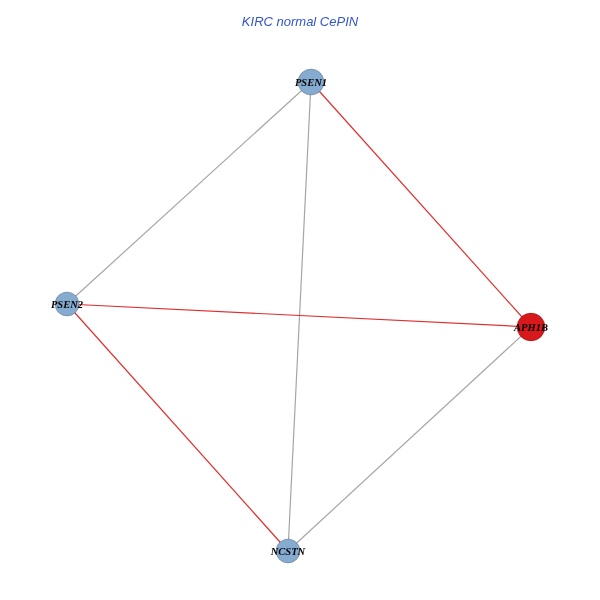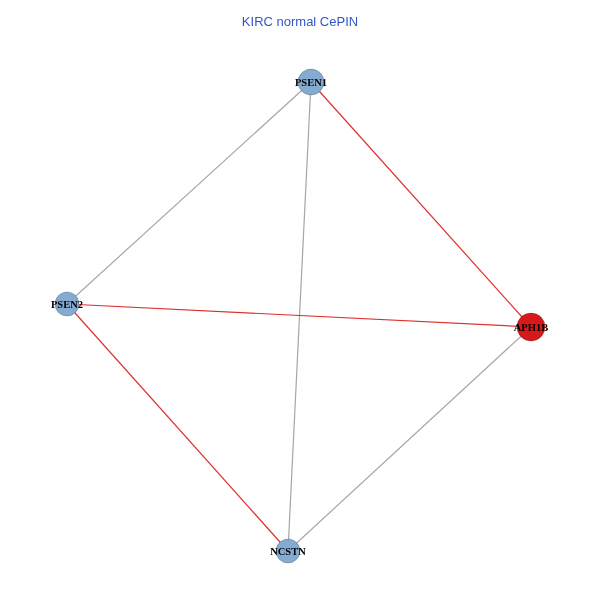--- a/index.html
+++ b/index.html
@@ -7,20 +7,21 @@
     padding: 0;
     background: #ffffff;
   }
   .plot-canvas {
     position: relative;
     width: 600px;
     height: 600px;
     background: #ffffff;
     overflow: hidden;
     font-family: "Liberation Sans", sans-serif;
+    font-style: italic;
   }
   .plot-title {
     position: absolute;
     top: 14px;
     left: 0;
     width: 100%;
     text-align: center;
     font-family: "Liberation Sans", sans-serif;
     font-size: 13px;
     font-weight: 400;

